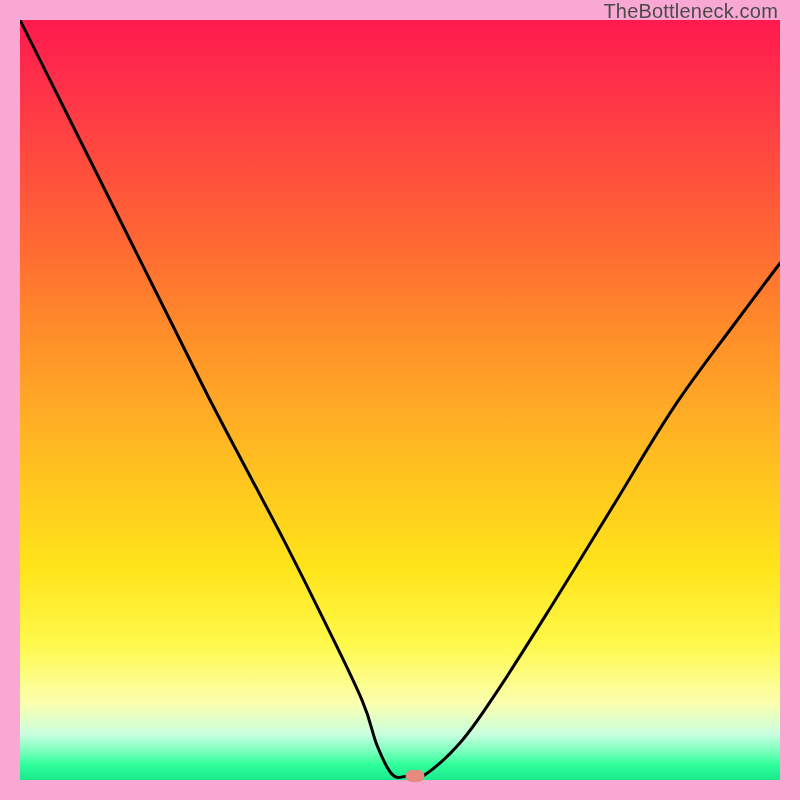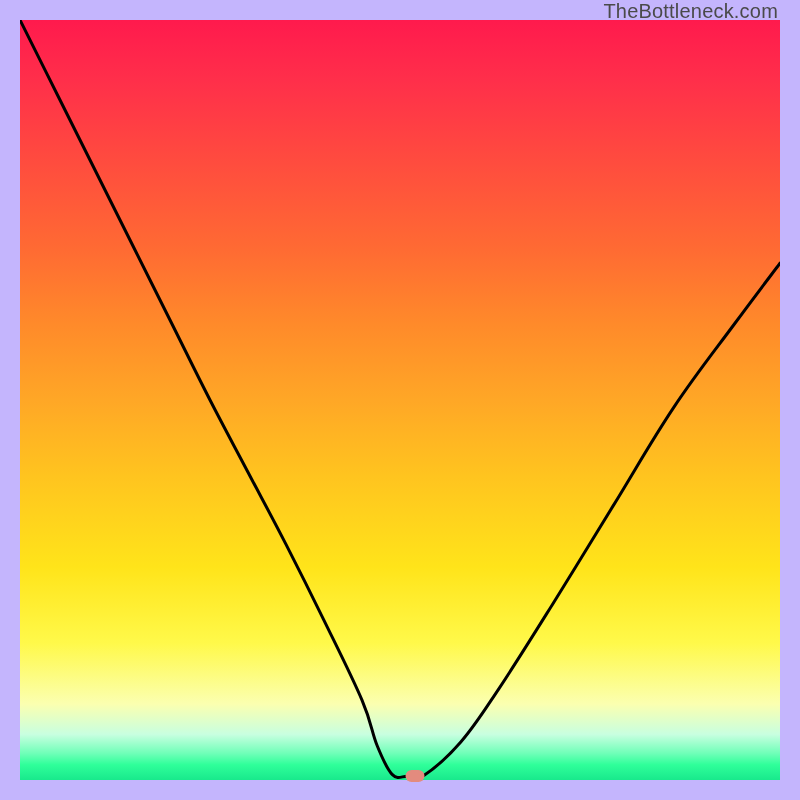--- a/index.html
+++ b/index.html
@@ -8,21 +8,21 @@
     width: 800px;
     height: 800px;
     background: #000;
     overflow: hidden;
     font-family: Arial, Helvetica, sans-serif;
   }
   .frame {
     position: relative;
     width: 800px;
     height: 800px;
-    background: #c4b5fd;
+    background: #f9a8d4;
   }
   .plot-area {
     position: absolute;
     left: 20px;
     top: 20px;
     width: 760px;
     height: 760px;
     background: linear-gradient(to bottom,
       #ff1a4d 0%,
       #ff2f4a 8%,

